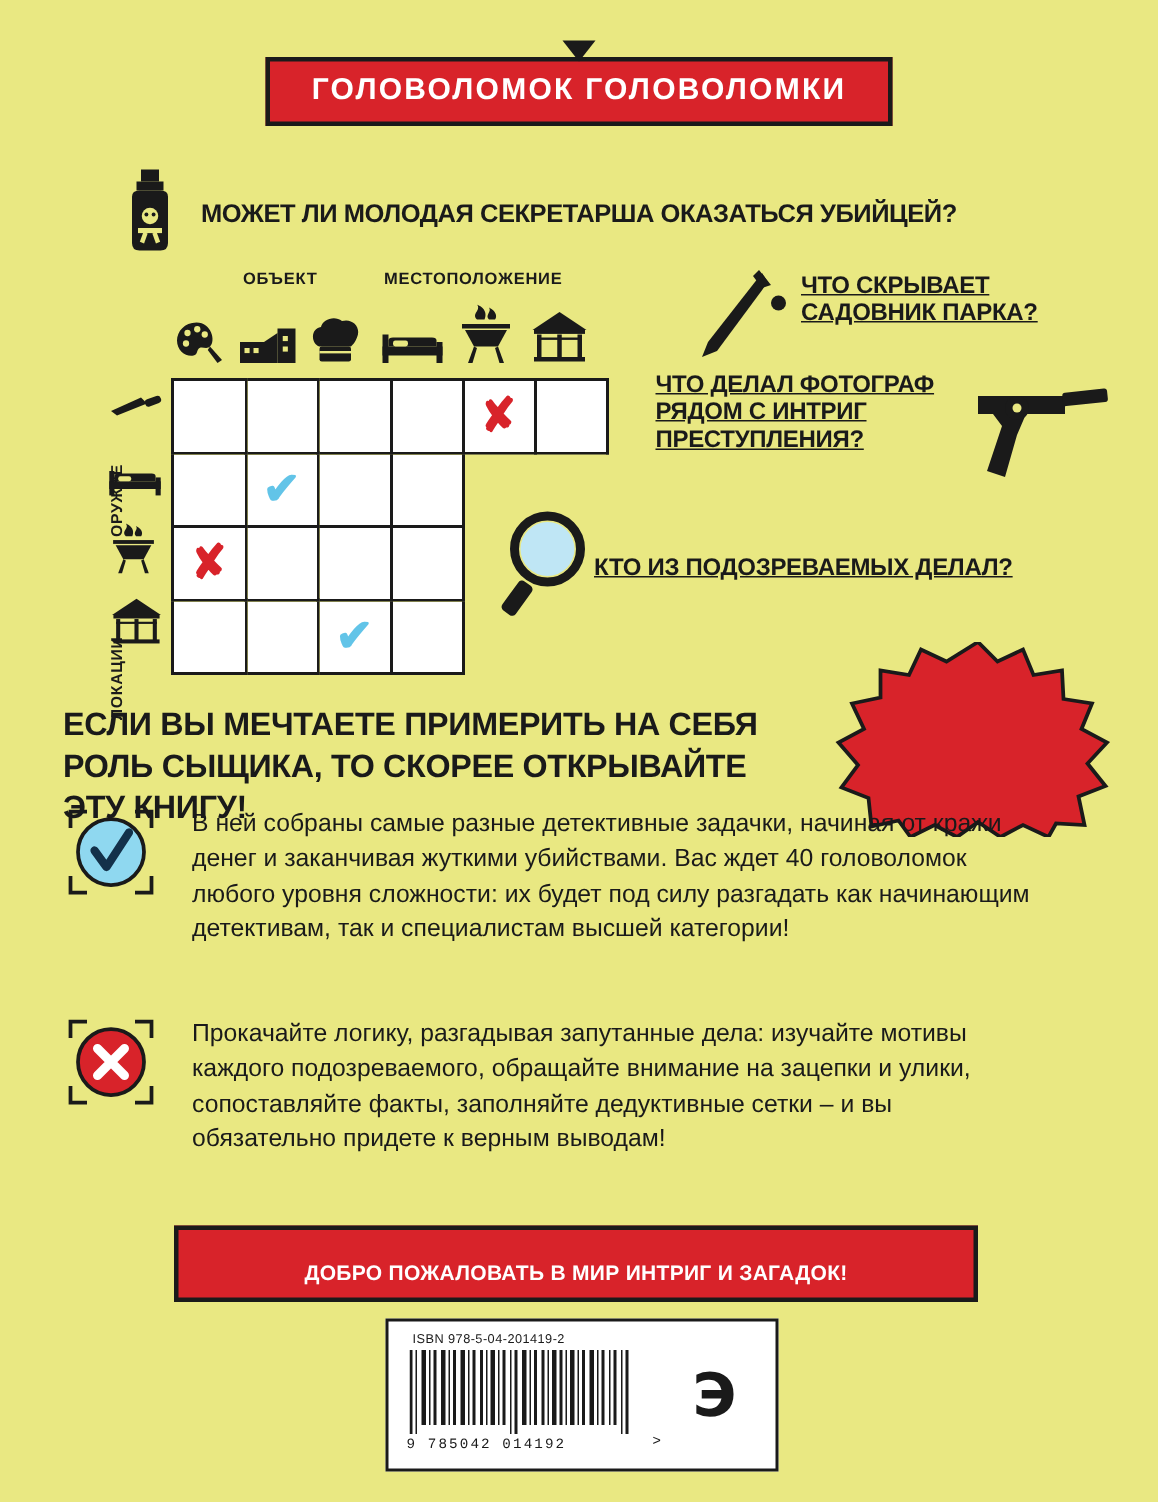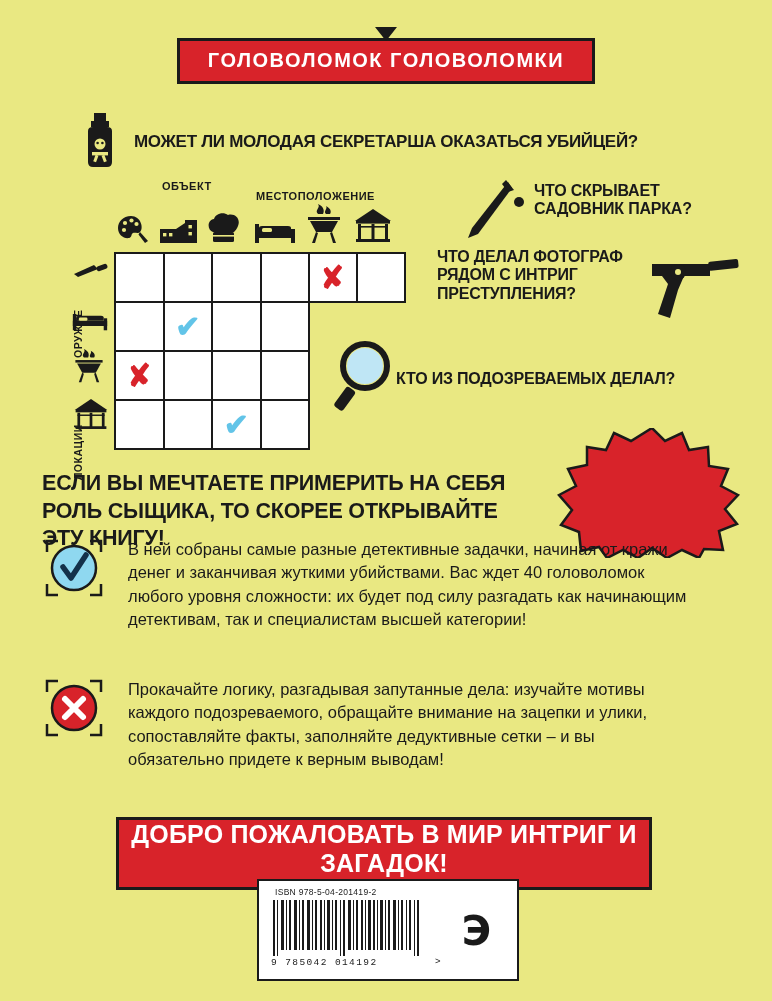--- a/index.html
+++ b/index.html
@@ -73,21 +73,21 @@
     width: 340px;
   }
   .col-head {
     position: relative;
     height: 22px;
     font-size: 11px;
     font-weight: bold;
     letter-spacing: 0.5px;
   }
   .col-head .lbl-a { position: absolute; left: 96px; top: 0; }
-  .col-head .lbl-b { position: absolute; left: 190px; top: 0; margin-top: 10px; }
+  .col-head .lbl-b { position: absolute; left: 190px; top: 0; }
 
   .icon-row {
     position: absolute;
     left: 48px;
     top: 26px;
     width: 290px;
     height: 42px;
   }
   .icon-row .ic {
     position: absolute;
@@ -146,20 +146,21 @@
     left: 6px;
   }
 
   
   .q-right {
     position: absolute;
     font-weight: bold;
     font-size: 16px;
     line-height: 1.15;
     letter-spacing: -0.2px;
+    text-decoration: underline;
   }
   .q2 { top: 182px; left: 534px; width: 215px; }
   .q3 { top: 248px; left: 437px; width: 210px; }
   .q4 { top: 370px; left: 396px; width: 300px; }
 
   
   .badge {
     position: absolute;
     right: 22px;
     top: 428px;
@@ -213,24 +214,24 @@
   
   .cta {
     position: absolute;
     left: 116px;
     top: 817px;
     width: 530px;
     background: #d8232a;
     border: 3px solid #1a1a1a;
     color: #ffffff;
     font-weight: bold;
-    font-size: 25px;
+    font-size: 14px;
     letter-spacing: 0.2px;
     text-align: center;
-    padding: 0 0 9px 0;
+    padding: 20px 0 9px 0;
   }
 
   
   .isbn-box {
     position: absolute;
     left: 257px;
     top: 879px;
     width: 258px;
     height: 98px;
     background: #ffffff;

